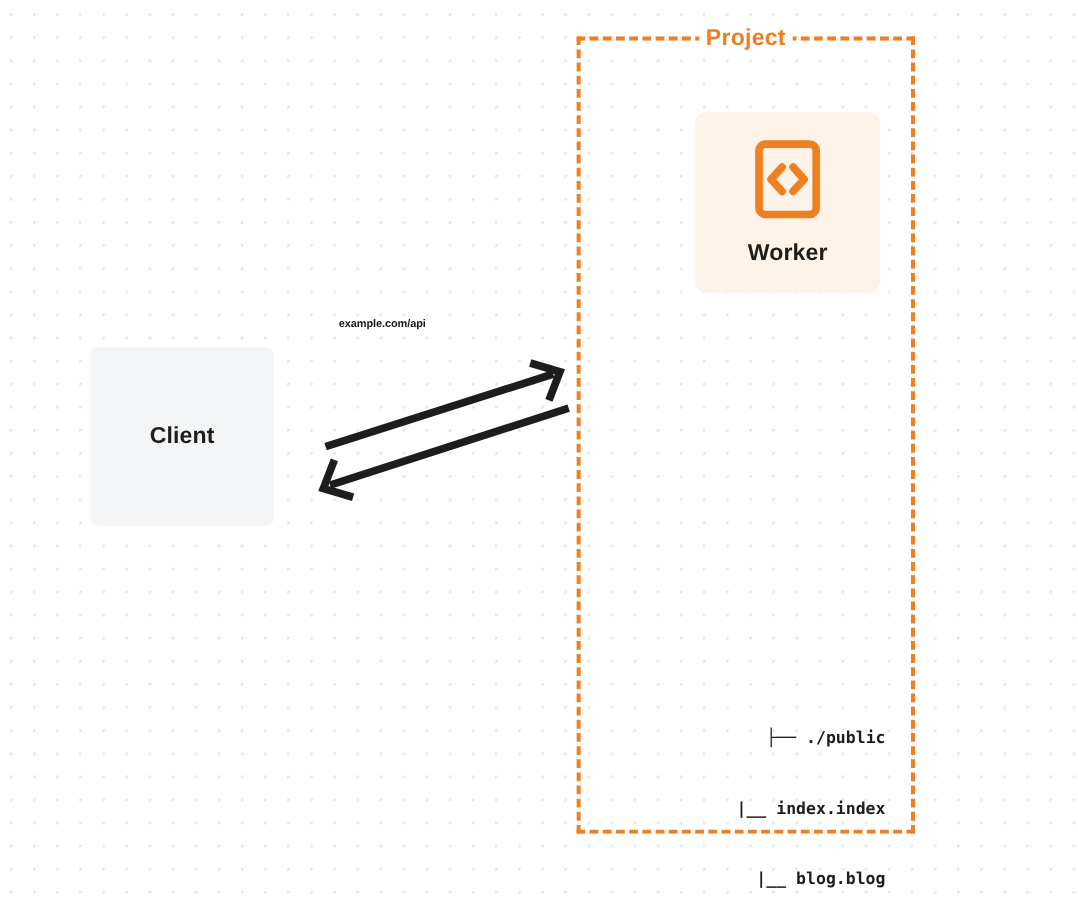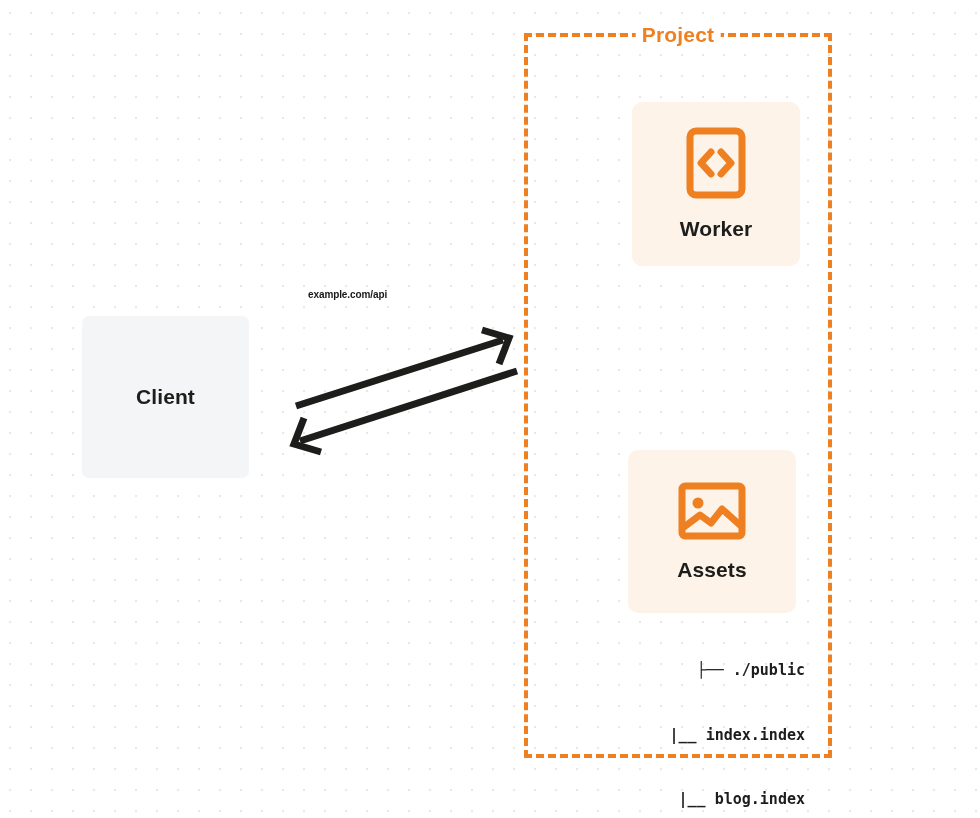--- a/index.html
+++ b/index.html
@@ -171,31 +171,21 @@
     <span class="card-icon">
       <svg width="60" height="72" viewBox="0 0 60 72">
         <rect x="4" y="4" width="52" height="64" rx="6" ry="6" fill="none" stroke="#ef8021" stroke-width="7"></rect>
         <polyline points="25,25 15,36 25,47" fill="none" stroke="#ef8021" stroke-width="7" stroke-linecap="round" stroke-linejoin="round"></polyline>
         <polyline points="35,25 45,36 35,47" fill="none" stroke="#ef8021" stroke-width="7" stroke-linecap="round" stroke-linejoin="round"></polyline>
       </svg>
     </span>
     <span class="card-label">Worker</span>
   </div>
 
-  <div id="assets-card" class="service-card">
-    <span class="card-icon">
-      <svg width="68" height="58" viewBox="0 0 68 58">
-        <rect x="4" y="4" width="60" height="50" rx="3" ry="3" fill="none" stroke="#ef8021" stroke-width="7"></rect>
-        <circle cx="20" cy="21" r="5.5" fill="#ef8021"></circle>
-        <polyline points="6,45 22,33 33,41 44,27 63,44" fill="none" stroke="#ef8021" stroke-width="7" stroke-linecap="round" stroke-linejoin="round"></polyline>
-      </svg>
-    </span>
-    <span class="card-label">Assets</span>
-  </div>
 
   <div id="file-tree">
     <span class="tree-line">├── ./public</span>
     <span class="tree-line">   |__ index.index</span>
-    <span class="tree-line">   |__ blog.index</span>
+    <span class="tree-line">   |__ blog.blog</span>
     
   </div>
 
 </div>
 
 </body></html>

